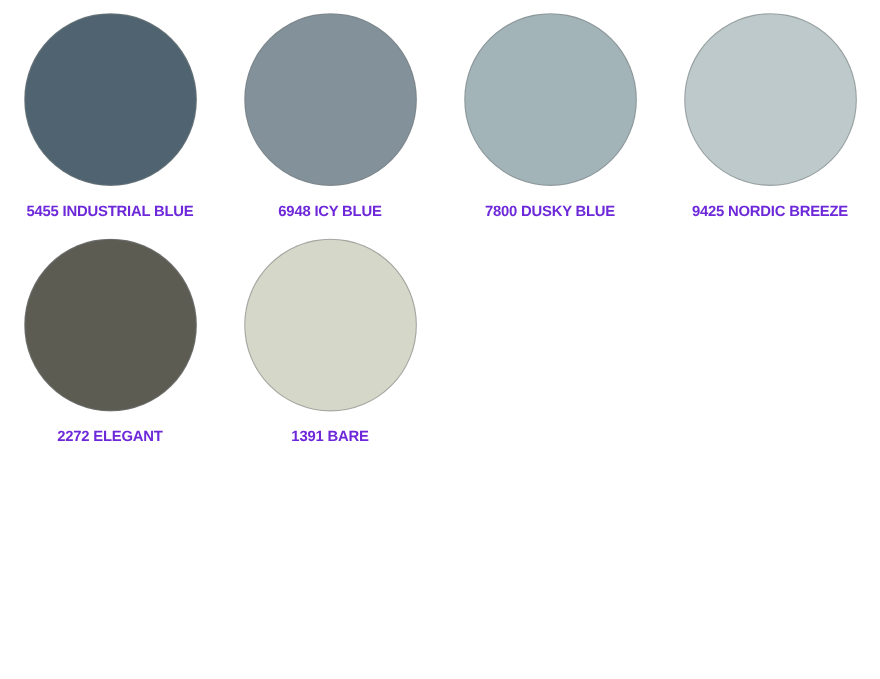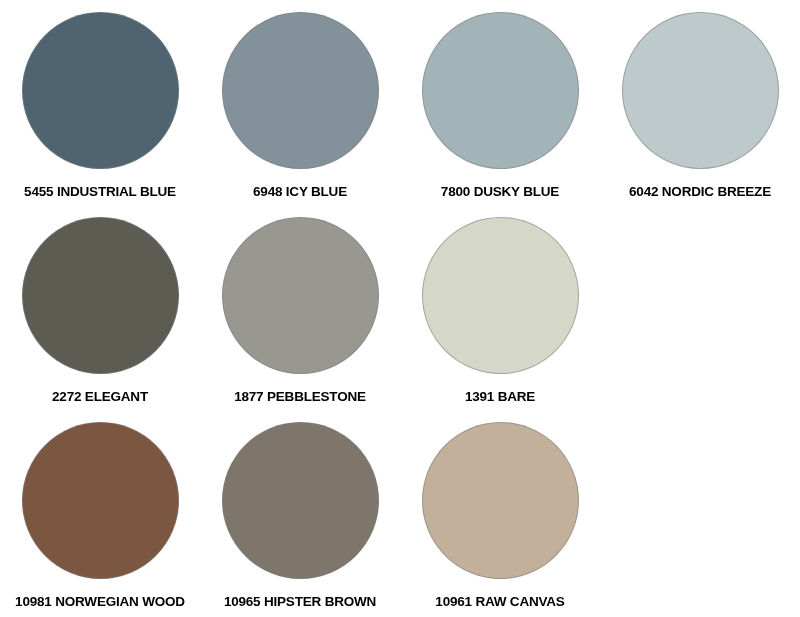--- a/index.html
+++ b/index.html
@@ -52,21 +52,21 @@
     border: 1px solid rgba(120, 125, 128, 0.55);
     flex: 0 0 auto;
   }
 
   .swatch-label {
     margin-top: 16px;
     font-family: "Liberation Sans", sans-serif;
     font-size: 13.5px;
     font-weight: bold;
     letter-spacing: -0.2px;
-    color: #000000;
+    color: #6d28d9;
     text-align: center;
     white-space: nowrap;
     line-height: 1.1;
   }
 </style>
 </head>
 <body>
 
 <div id="palette-sheet">
 
@@ -78,51 +78,29 @@
     <div class="swatch-cell">
       <div class="swatch-circle" style="background-color: rgb(130, 145, 154);"></div>
       <div class="swatch-label">6948 ICY BLUE</div>
     </div>
     <div class="swatch-cell">
       <div class="swatch-circle" style="background-color: rgb(163, 180, 185);"></div>
       <div class="swatch-label">7800 DUSKY BLUE</div>
     </div>
     <div class="swatch-cell">
       <div class="swatch-circle" style="background-color: rgb(189, 201, 202);"></div>
-      <div class="swatch-label">6042 NORDIC BREEZE</div>
+      <div class="swatch-label">9425 NORDIC BREEZE</div>
     </div>
   </div>
 
   <div class="palette-row">
     <div class="swatch-cell">
       <div class="swatch-circle" style="background-color: rgb(93, 92, 83);"></div>
       <div class="swatch-label">2272 ELEGANT</div>
     </div>
     <div class="swatch-cell">
-      <div class="swatch-circle" style="background-color: rgb(152, 152, 144);"></div>
-      <div class="swatch-label">1877 PEBBLESTONE</div>
-    </div>
-    <div class="swatch-cell">
       <div class="swatch-circle" style="background-color: rgb(213, 216, 200);"></div>
       <div class="swatch-label">1391 BARE</div>
     </div>
   </div>
 
-  <div class="palette-row">
-    <div class="swatch-cell">
-      <div class="swatch-circle" style="background-color: rgb(123, 86, 64);"></div>
-      <div class="swatch-label">10981 NORWEGIAN WOOD</div>
-    </div>
-    <div class="swatch-cell">
-      <div class="swatch-circle" style="background-color: rgb(126, 118, 106);"></div>
-      <div class="swatch-label">10965 HIPSTER BROWN</div>
-    </div>
-    <div class="swatch-cell">
-      <div class="swatch-circle" style="background-color: rgb(194, 176, 154);"></div>
-      <div class="swatch-label">10961 RAW CANVAS</div>
-    </div>
-    <div class="swatch-cell is-empty">
-      
-      
-    </div>
-  </div>
 
 </div>
 
 </body></html>

